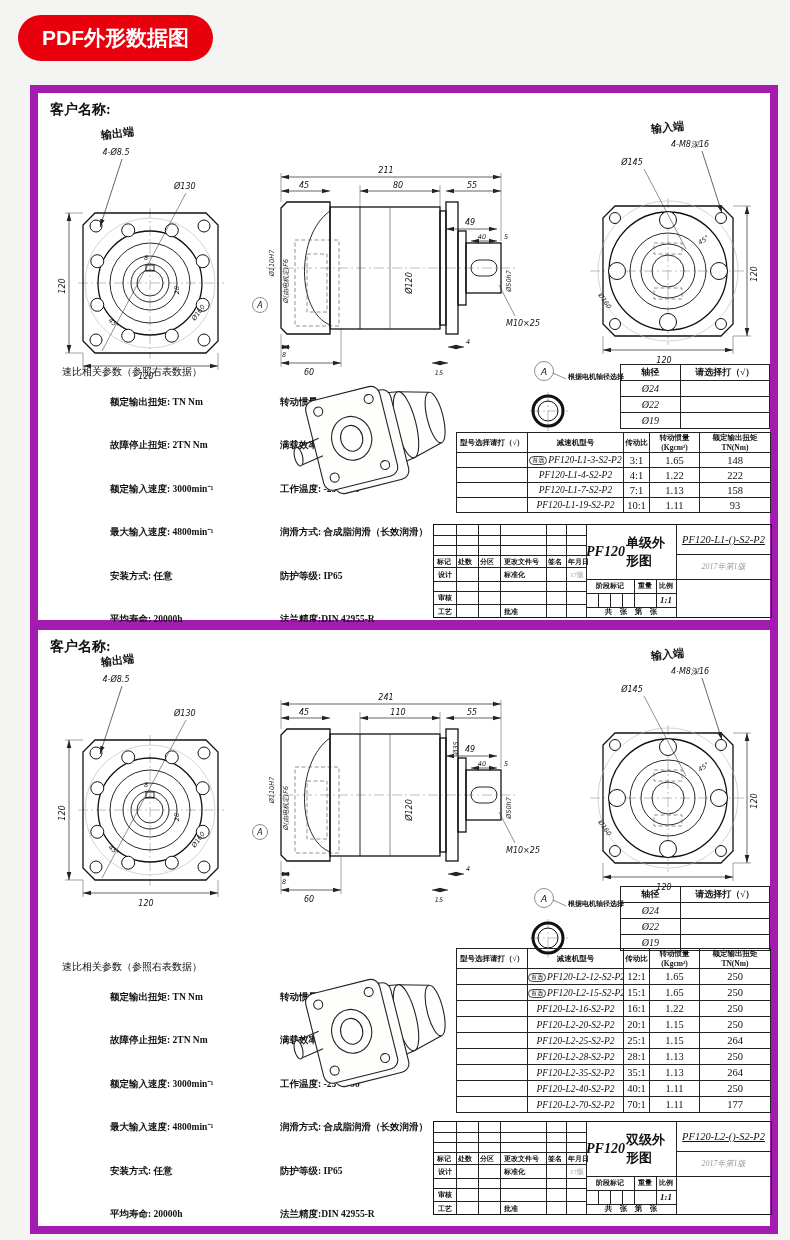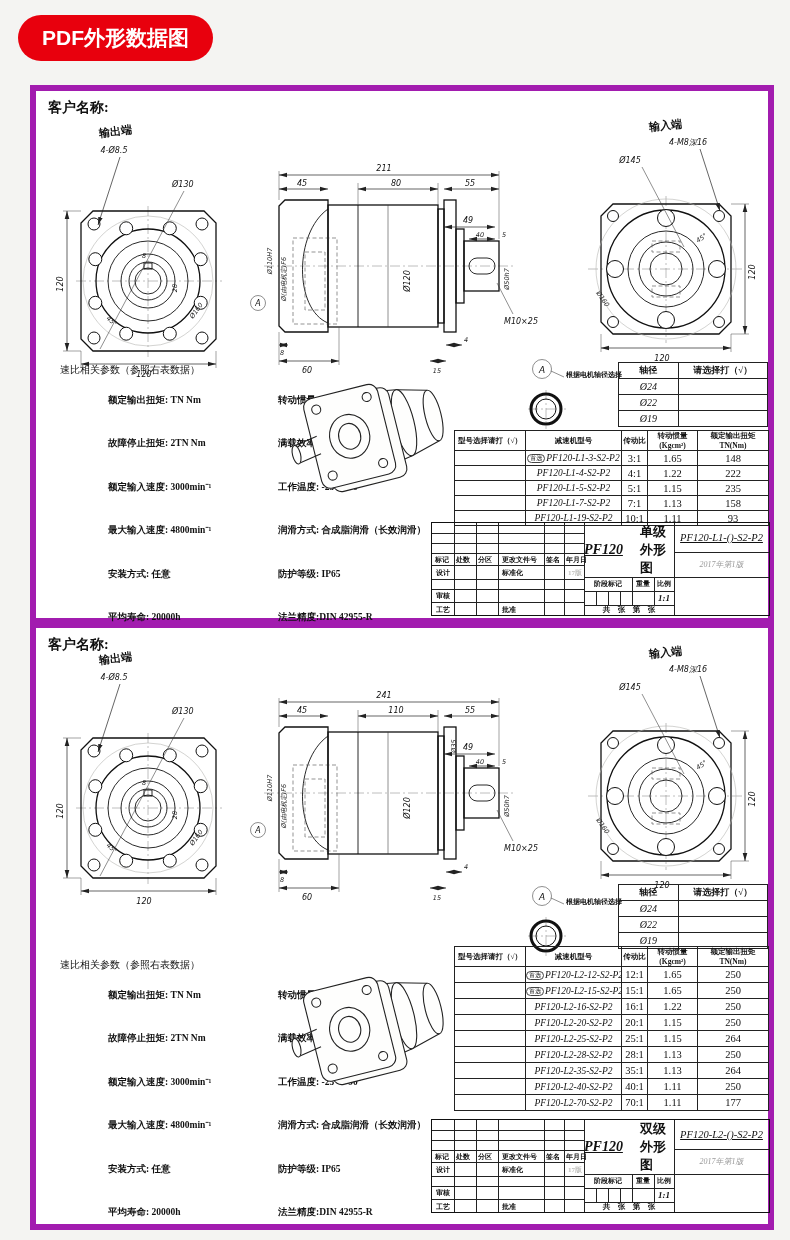--- a/index.html
+++ b/index.html
@@ -2,21 +2,21 @@
 <html><head>
 <meta charset="utf-8">
 <style>
   html,body{margin:0;padding:0;background:#f4f4f2;}
   #stage{position:relative;width:790px;height:1240px;background:#f4f4f2;overflow:hidden;
          font-family:"Liberation Serif", serif;color:#111;}
   
   .badge{position:absolute;left:18px;top:15px;background:#e8000d;color:#fff;
          font:bold 21px "Liberation Sans", sans-serif;padding:9px 24px;border-radius:26px;}
   
-  .panel{position:absolute;left:30px;width:732px;background:#fff;border:6px solid #a21caf;}
+  .panel{position:absolute;left:30px;width:732px;background:#fff;border:8px solid #a21caf;}
   #panel-0{top:85px;height:527px;}
   .p2{top:622px;height:596px;}
   .customer{position:absolute;left:12px;top:8px;font:bold 14px "Liberation Serif",serif;}
   
   .drawing-svg{position:absolute;left:0;top:20px;}
   .p2 .drawing-svg{top:10px;}
   svg text{fill:#111;}
   .o{stroke:#111;stroke-width:1.3;fill:none;}
   .m{stroke:#111;stroke-width:.9;fill:none;}
   .t{stroke:#333;stroke-width:.55;fill:none;}
@@ -64,21 +64,21 @@
        padding:0 2px;margin-right:1px;vertical-align:1px;line-height:7px;}
   .tag:empty{display:none;}
   
   .tblock{position:absolute;left:395px;top:431px;width:337px;height:92px;border:1.5px solid #111;}
   .p2 .tblock{top:491px;}
   .vl,.hl{position:absolute;background:#222;}
   .vl{width:1px;}
   .hl{height:1px;}
   .tb-t{position:absolute;font:600 7px "Liberation Serif", serif;white-space:nowrap;}
   .tb-c{position:absolute;display:flex;align-items:center;justify-content:center;}
-  .tb-title-p{font:italic 700 14px "Liberation Serif", serif;margin-right:17px;text-decoration:underline;}
+  .tb-title-p{font:italic 700 14px "Liberation Serif", serif;margin-right:1px;}
   .tb-title-s{font:700 13px "Liberation Serif", serif;}
   .tb-part{font:italic 10.5px "Liberation Serif", serif;text-decoration:underline;}
   .tb-ed{font:italic 8px "Liberation Serif", serif;color:#999;}
   .faint{color:#c0c0bd;}
   .scalev{font:italic 700 9px "Liberation Serif", serif;}
 </style>
 </head>
 <body>
 
 <div id="stage">
@@ -364,27 +364,20 @@
           </tr>
 
           <tr>
             <td></td>
             <td class="mod"><span>PF120-L1-4-S2-P2</span></td>
             <td class="num">4:1</td>
             <td class="num">1.22</td>
             <td class="num">222</td>
           </tr>
 
-          <tr>
-            <td></td>
-            <td class="mod"><span>PF120-L1-5-S2-P2</span></td>
-            <td class="num">5:1</td>
-            <td class="num">1.15</td>
-            <td class="num">235</td>
-          </tr>
 
           <tr>
             <td></td>
             <td class="mod"><span>PF120-L1-7-S2-P2</span></td>
             <td class="num">7:1</td>
             <td class="num">1.13</td>
             <td class="num">158</td>
           </tr>
 
           <tr>

